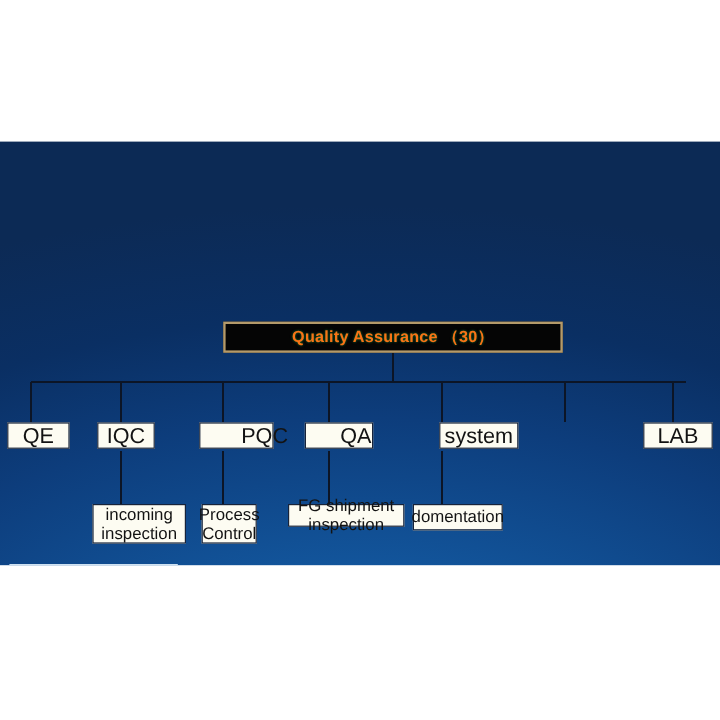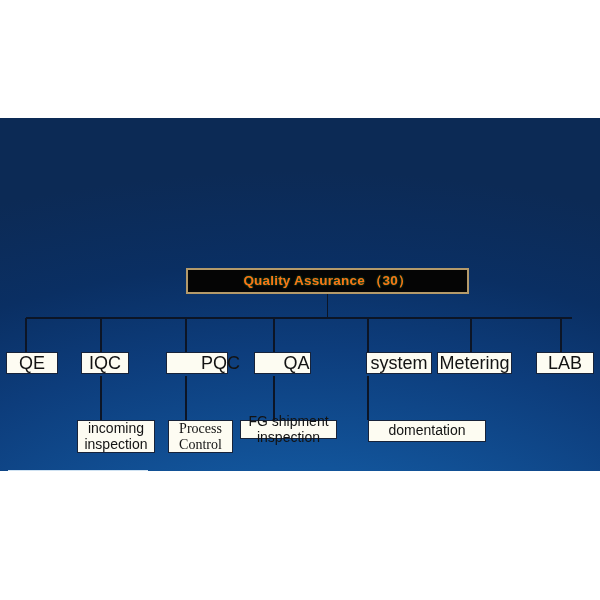--- a/index.html
+++ b/index.html
@@ -105,30 +105,29 @@
 
     <div id="root">
       <span>Quality Assurance （30）</span>
     </div>
 
     <div class="node lvl1" style="left:6px;  top:234px; width:52px;">QE</div>
     <div class="node lvl1" style="left:81px; top:234px; width:48px;">IQC</div>
     <div class="node lvl1" style="left:166px;top:234px; width:62px;padding-left:47px;">PQC</div>
     <div class="node lvl1" style="left:254px;top:234px; width:57px;padding-left:28px;">QA</div>
     <div class="node lvl1" style="left:338px;top:234px; width:66px;margin-left:28px;">system</div>
-    <div class="node lvl1" style="left:437px;top:234px; width:75px;">Metering</div>
     <div class="node lvl1" style="left:536px;top:234px; width:58px;">LAB</div>
 
     <div class="node lvl2" style="left:77px; top:302px; width:78px; height:33px;">incoming
 inspection</div>
-    <div class="node lvl2" style="left:168px;top:302px; width:65px; height:33px;font-family:Liberation Serif, serif;">Process
+    <div class="node lvl2" style="left:168px;top:302px; width:46px; height:33px;">Process
 Control</div>
     <div class="node lvl2" style="left:240px;top:302px; width:97px; height:19px;">FG shipment
 inspection</div>
-    <div class="node lvl2" style="left:344px;top:302px; width:118px; height:22px;margin-left:24px;">domentation</div>
+    <div class="node lvl2" style="left:344px;top:302px; width:75px; height:22px;">domentation</div>
 
     <div id="thumb1" class="thumb">
       
       
       
       
       
     </div>
 
   </div>

